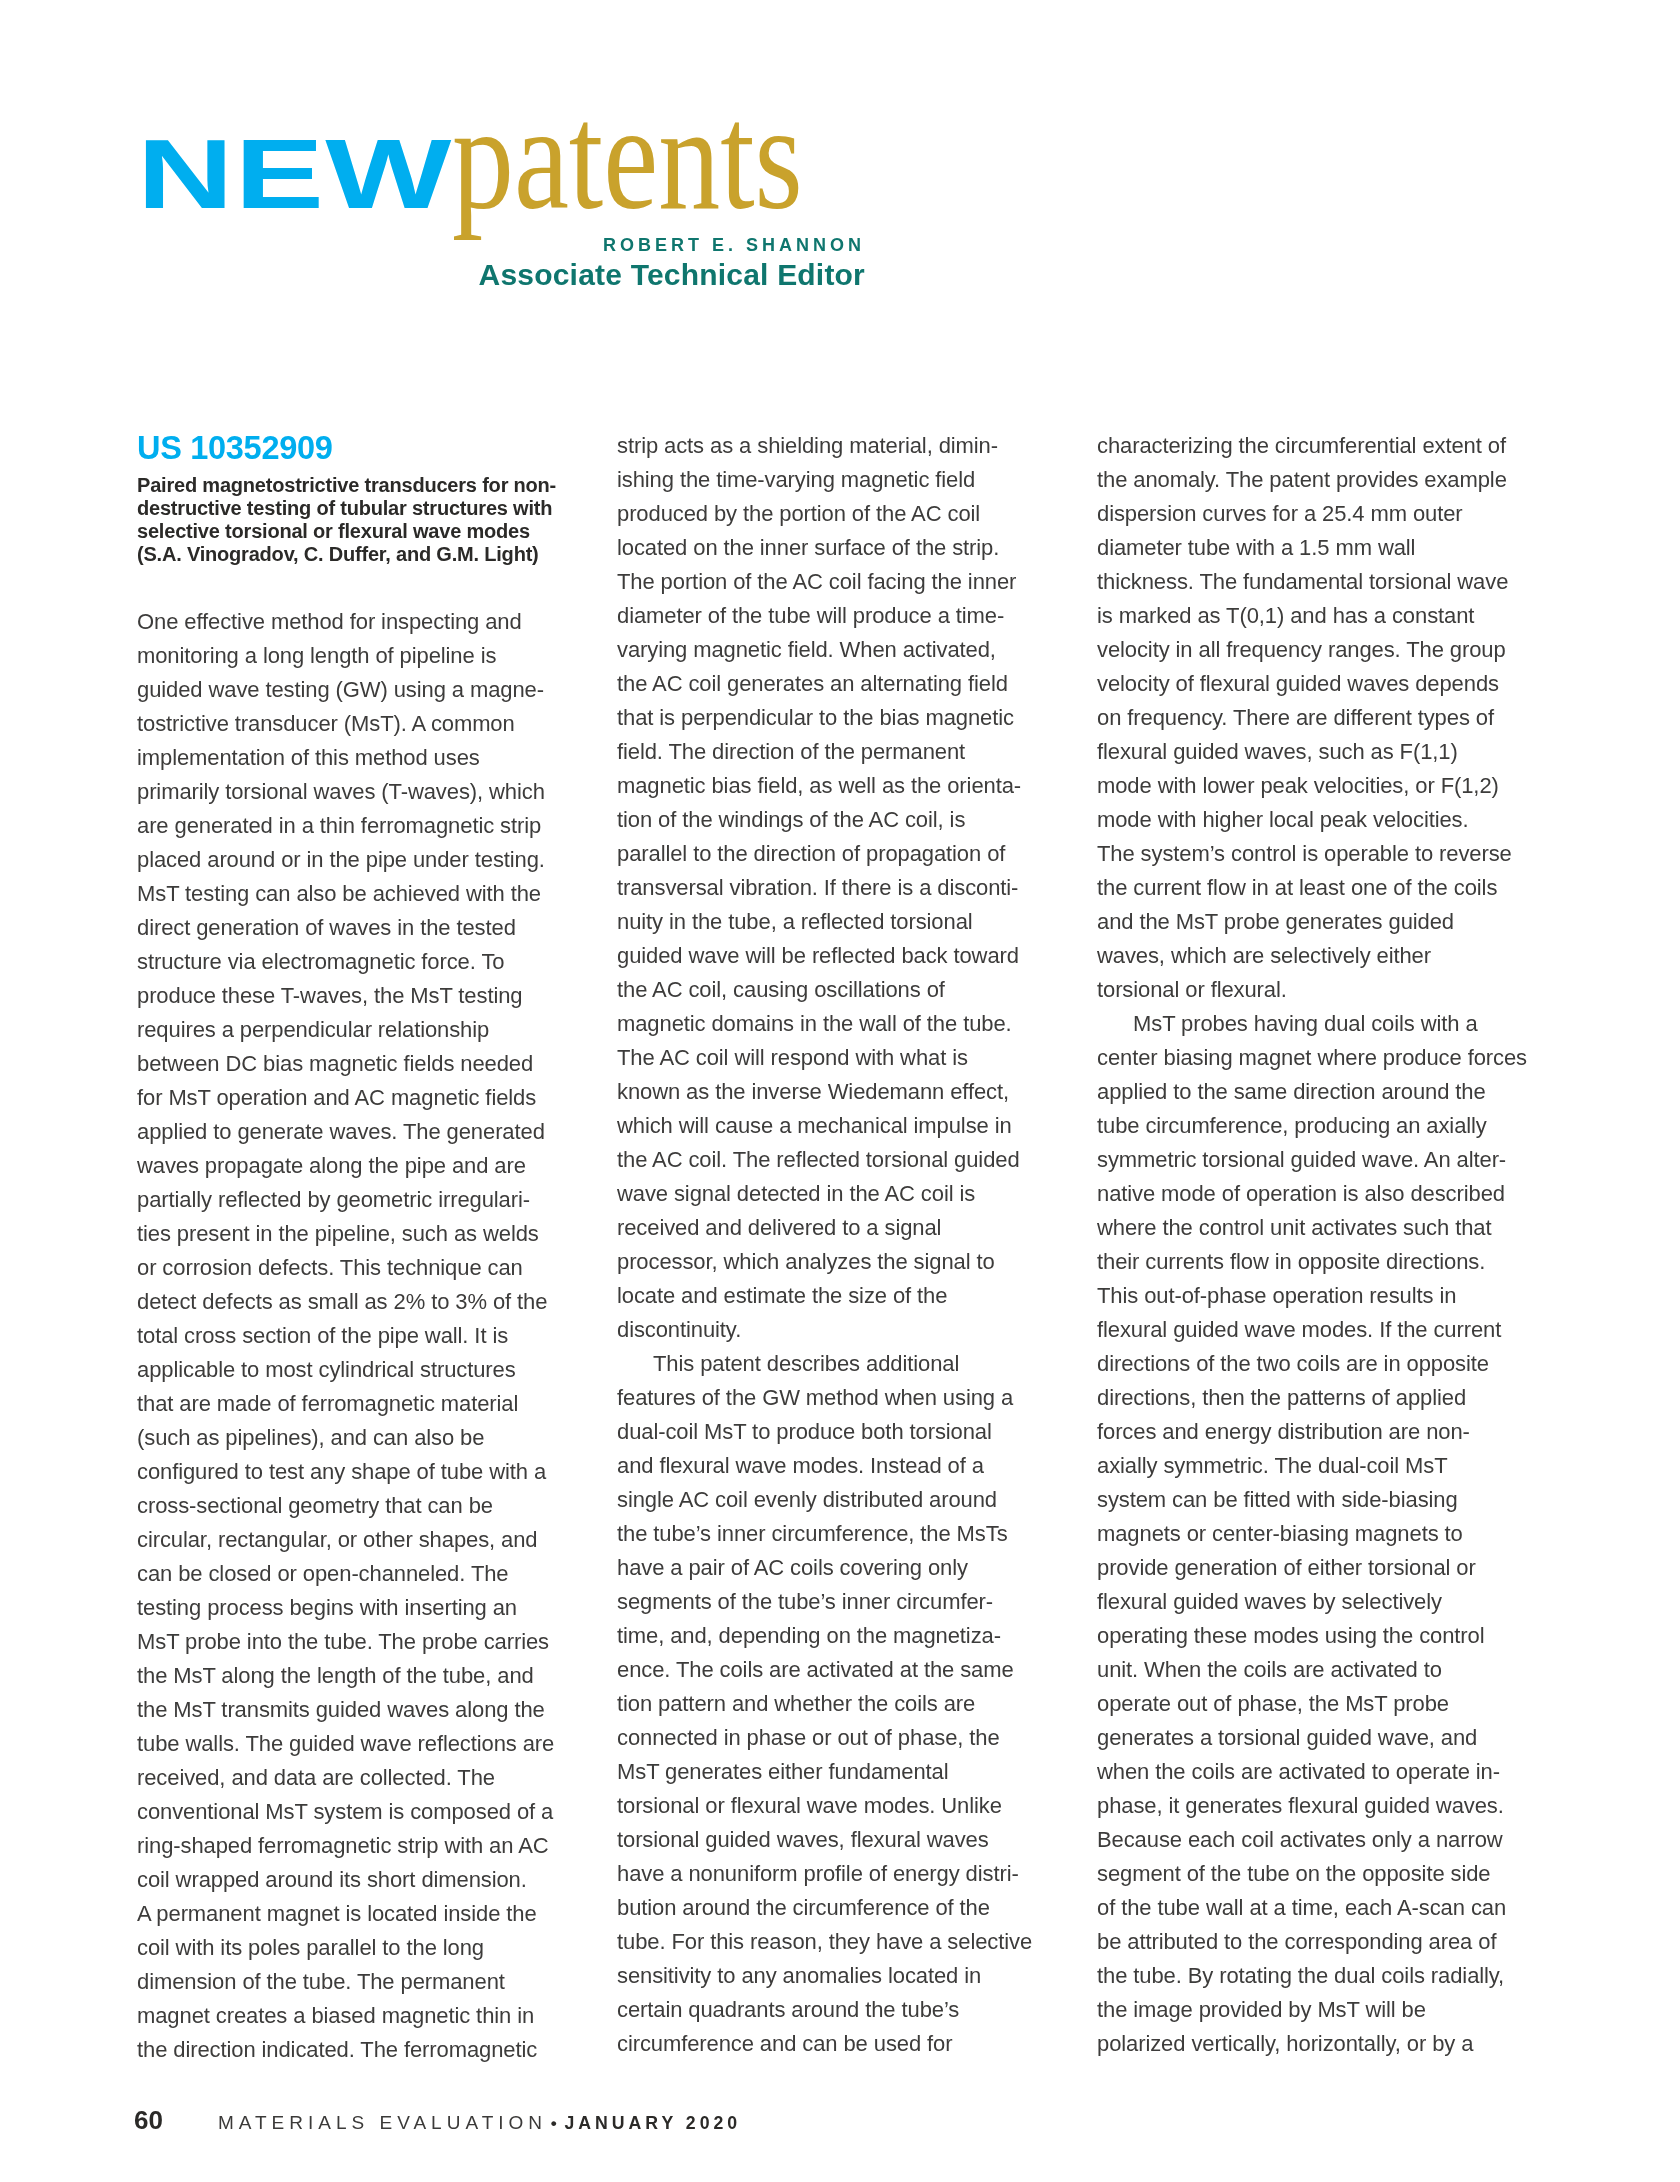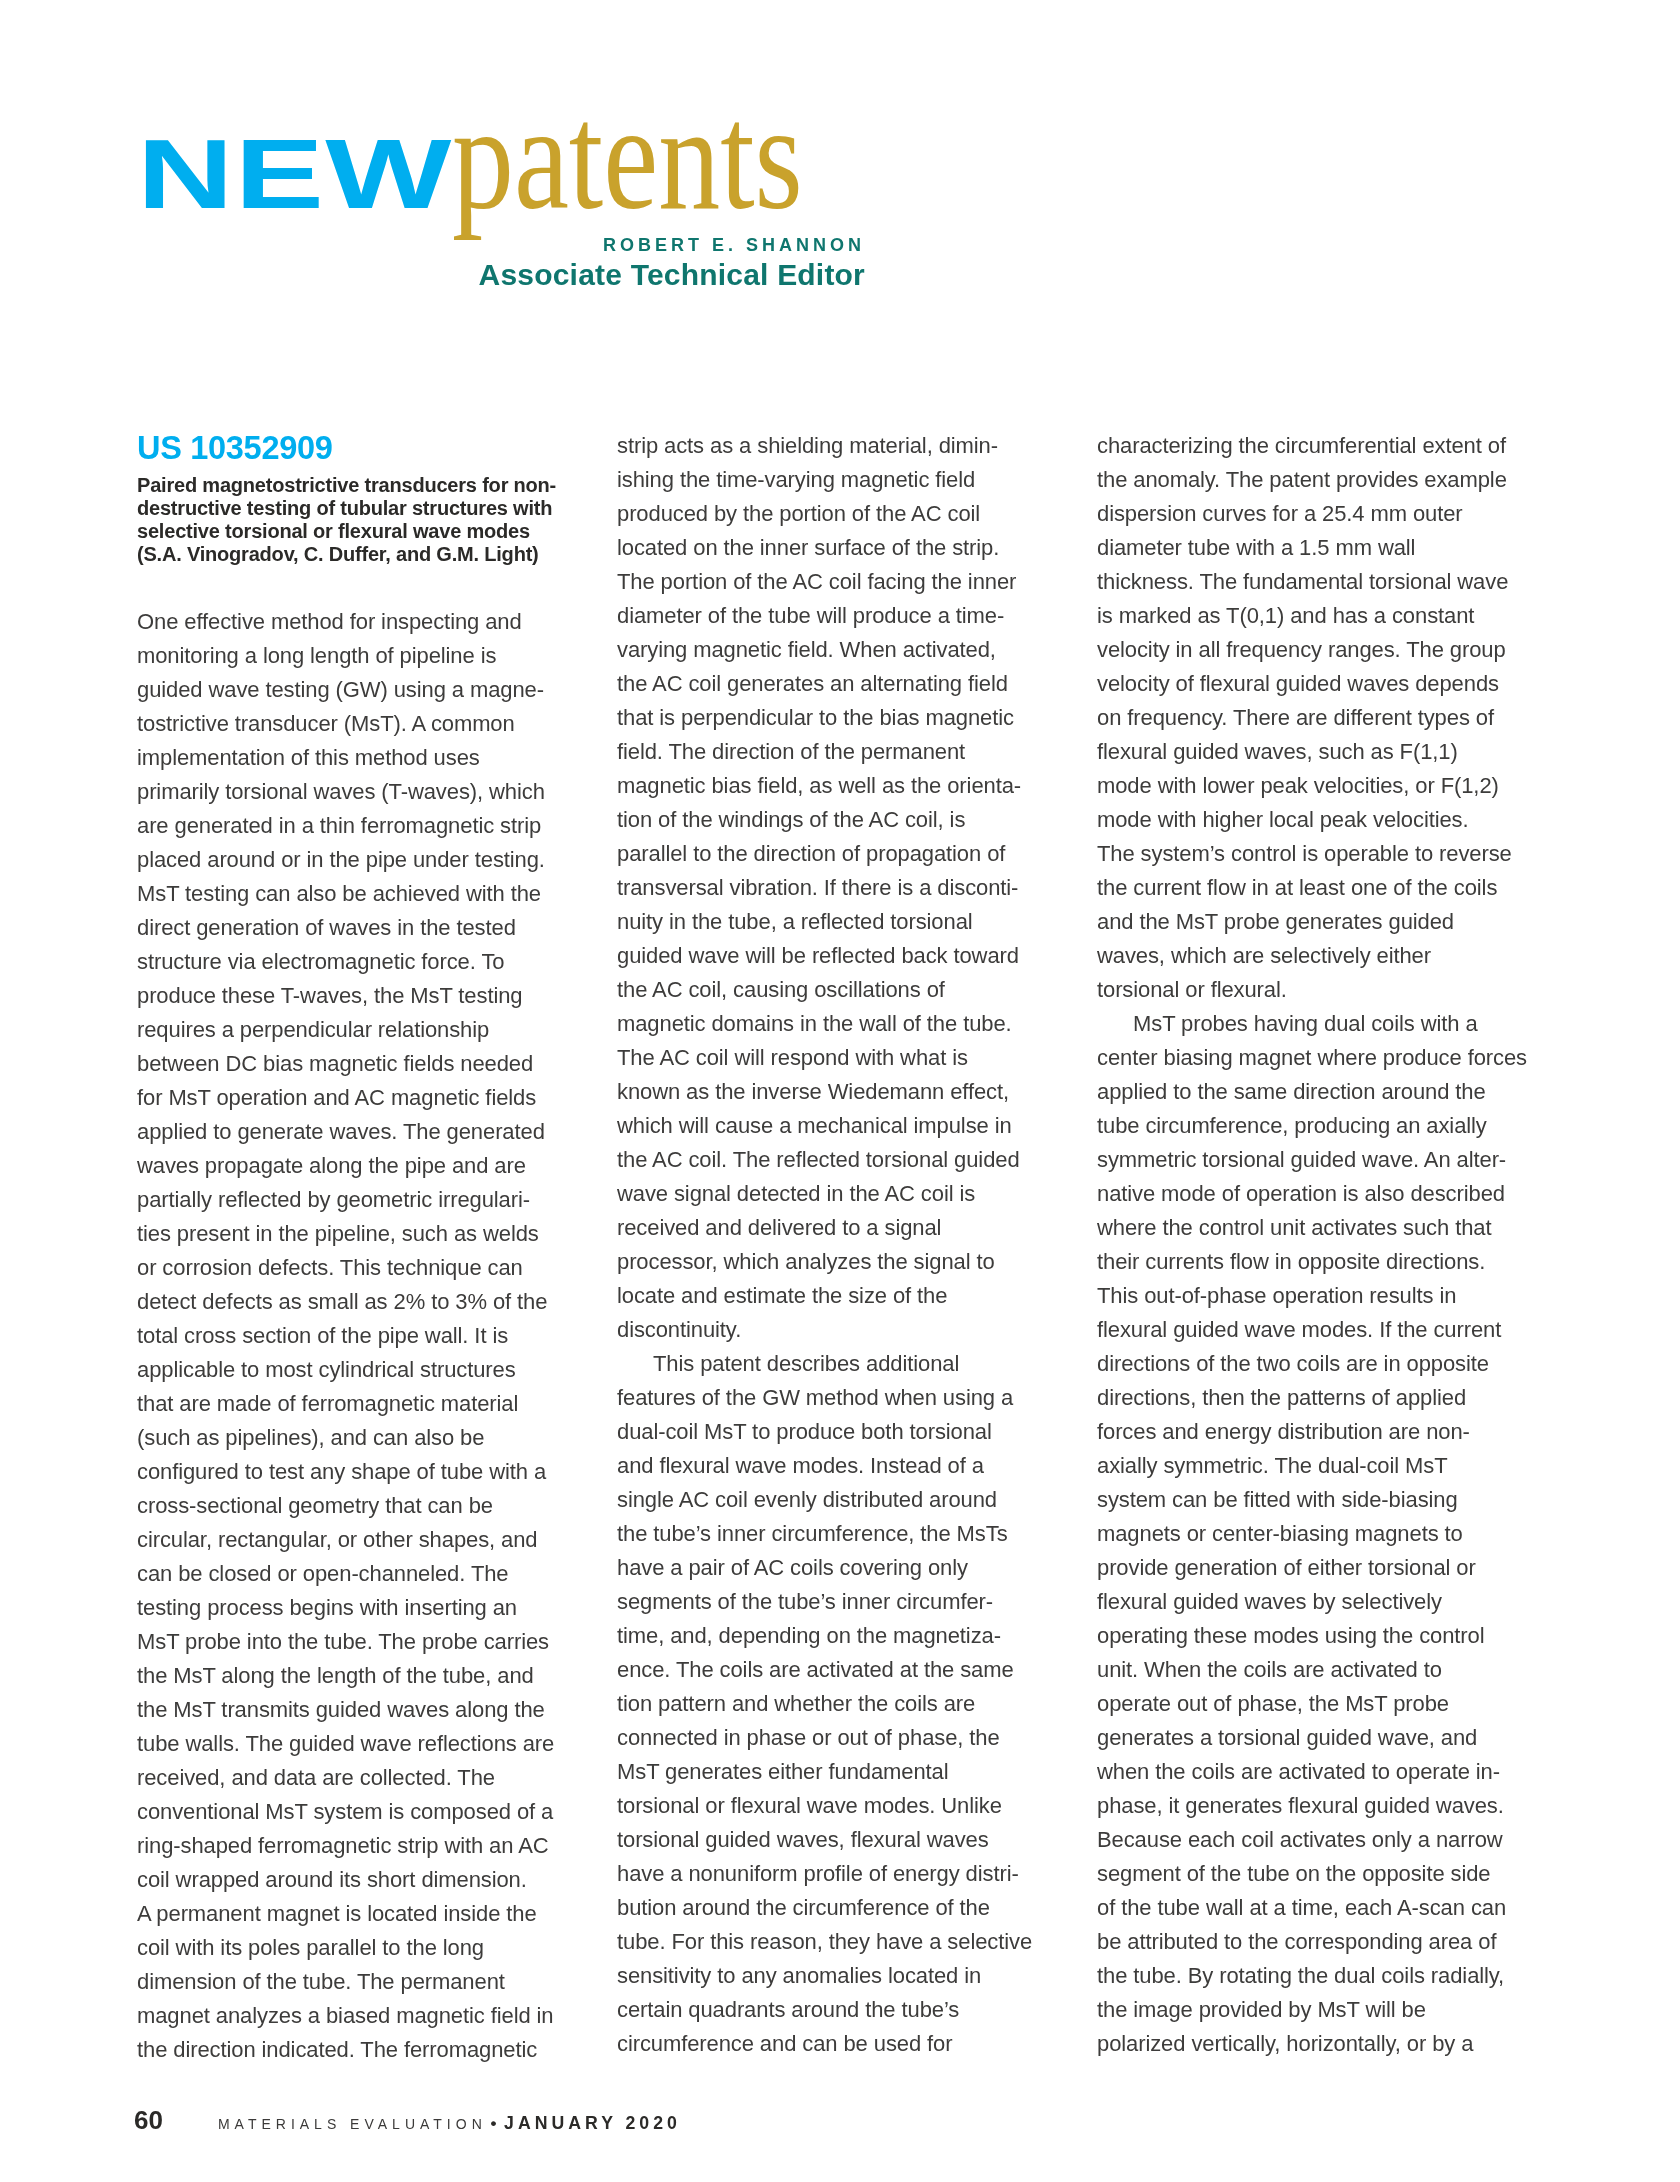--- a/index.html
+++ b/index.html
@@ -85,21 +85,21 @@
     position:absolute;left:134px;top:2105px;
     display:flex;align-items:baseline;
     white-space:nowrap;
     color:#2B2A28;
   }
   .footer .pageno{
     font-size:26px;font-weight:bold;letter-spacing:0;
   }
   .footer .journal{
     margin-left:55px;
-    font-size:14px;font-weight:400;letter-spacing:5px;
+    font-size:19px;font-weight:400;letter-spacing:5px;
     color:#3B3A39;
   }
   .footer .sep{
     font-size:17px;font-weight:bold;margin:0 7.6px 0 3.8px;color:#2B2A28;
   }
   .footer .issue{
     font-size:17.7px;font-weight:bold;letter-spacing:4px;
     color:#2B2A28;
   }
 </style>
@@ -161,21 +161,21 @@
         <div class="line">the MsT along the length of the tube, and</div>
         <div class="line">the MsT transmits guided waves along the</div>
         <div class="line">tube walls. The guided wave reflections are</div>
         <div class="line">received, and data are collected. The</div>
         <div class="line">conventional MsT system is composed of a</div>
         <div class="line">ring-shaped ferromagnetic strip with an AC</div>
         <div class="line">coil wrapped around its short dimension.</div>
         <div class="line">A permanent magnet is located inside the</div>
         <div class="line">coil with its poles parallel to the long</div>
         <div class="line">dimension of the tube. The permanent</div>
-        <div class="line">magnet analyzes a biased magnetic field in</div>
+        <div class="line">magnet creates a biased magnetic thin in</div>
         <div class="line">the direction indicated. The ferromagnetic</div>
       </div>
   </div>
 
   <div class="col c2">
     <div class="body-block">
         <div class="line">strip acts as a shielding material, dimin-</div>
         <div class="line">ishing the time-varying magnetic field</div>
         <div class="line">produced by the portion of the AC coil</div>
         <div class="line">located on the inner surface of the strip.</div>

